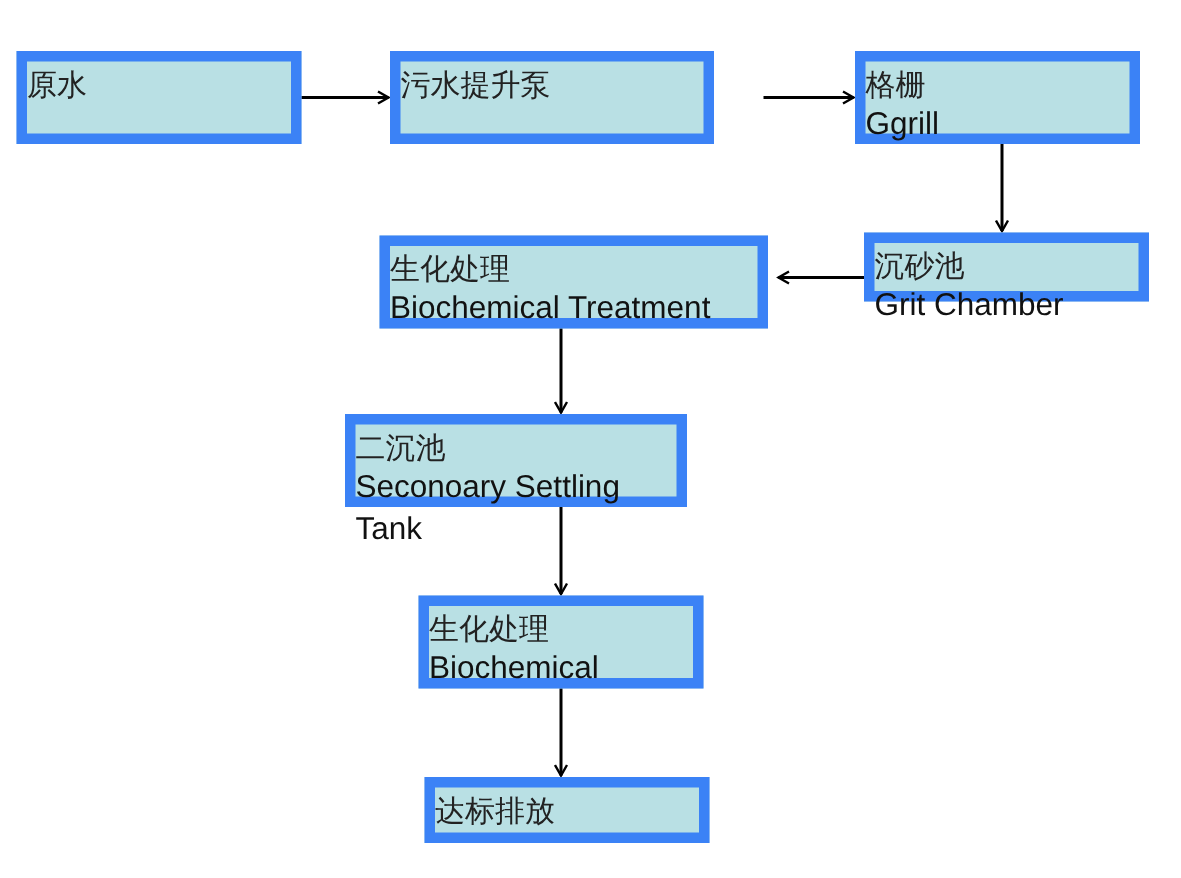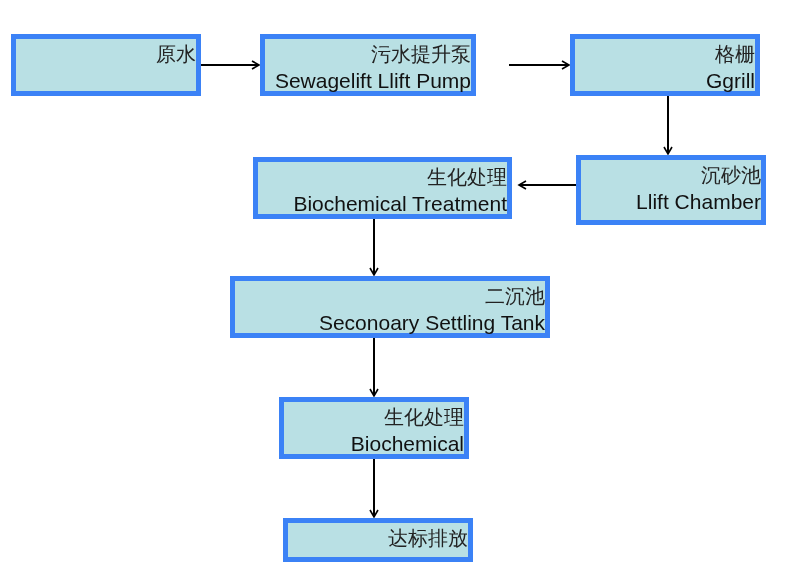--- a/index.html
+++ b/index.html
@@ -1,19 +1,19 @@
 <!DOCTYPE html>
 <html><head>
 <meta charset="utf-8">
 <style>
   html, body { margin: 0; padding: 0; background: #ffffff; }
   body { width: 787px; height: 585px; position: relative; overflow: hidden;
          font-family: "Liberation Sans", "DejaVu Sans", sans-serif; }
   .box { position: absolute; box-sizing: border-box; background: #b9e0e4;
-         border: 5px solid #3b82f6; text-align: right; color: #111; }
+         border: 7px solid #3b82f6; text-align: left; color: #111; }
   .zh { display: block; font-family: "DejaVu Serif", serif; font-size: 20px;
         line-height: 26px; margin-top: 2px; color: #222; }
   .en { display: block; font-size: 21px; line-height: 28px; }
   svg.arrows { position: absolute; left: 0; top: 0; }
 </style>
 </head>
 <body>
 
 <svg class="arrows" width="787" height="585">
   <defs>
@@ -29,39 +29,38 @@
   <line x1="374" y1="337" x2="374" y2="396" stroke="#000" stroke-width="2" marker-end="url(#ah)"></line>
   <line x1="374" y1="458" x2="374" y2="517" stroke="#000" stroke-width="2" marker-end="url(#ah)"></line>
 </svg>
 
 <div class="box" style="left:11px;top:34px;width:190px;height:62px;">
   <span class="zh">原水</span>
 </div>
 
 <div class="box" style="left:260px;top:34px;width:216px;height:62px;">
   <span class="zh">污水提升泵</span>
-  <span class="en">Sewagelift Llift Pump</span>
 </div>
 
-<div class="box" style="left:570px;top:34px;width:190px;height:62px;padding-left:21px;">
+<div class="box" style="left:570px;top:34px;width:190px;height:62px;">
   <span class="zh">格栅</span>
   <span class="en">Ggrill</span>
 </div>
 
-<div class="box" style="left:576px;top:155px;width:190px;height:70px;">
+<div class="box" style="left:576px;top:155px;width:190px;height:46px;">
   <span class="zh">沉砂池</span>
-  <span class="en">Llift Chamber</span>
+  <span class="en">Grit Chamber</span>
 </div>
 
 <div class="box" style="left:253px;top:157px;width:259px;height:62px;">
   <span class="zh">生化处理</span>
   <span class="en">Biochemical Treatment</span>
 </div>
 
-<div class="box" style="left:230px;top:276px;width:320px;height:62px;">
+<div class="box" style="left:230px;top:276px;width:228px;height:62px;">
   <span class="zh">二沉池</span>
   <span class="en">Seconoary Settling Tank</span>
 </div>
 
 <div class="box" style="left:279px;top:397px;width:190px;height:62px;">
   <span class="zh">生化处理</span>
   <span class="en">Biochemical</span>
 </div>
 
 <div class="box" style="left:283px;top:518px;width:190px;height:44px;">

